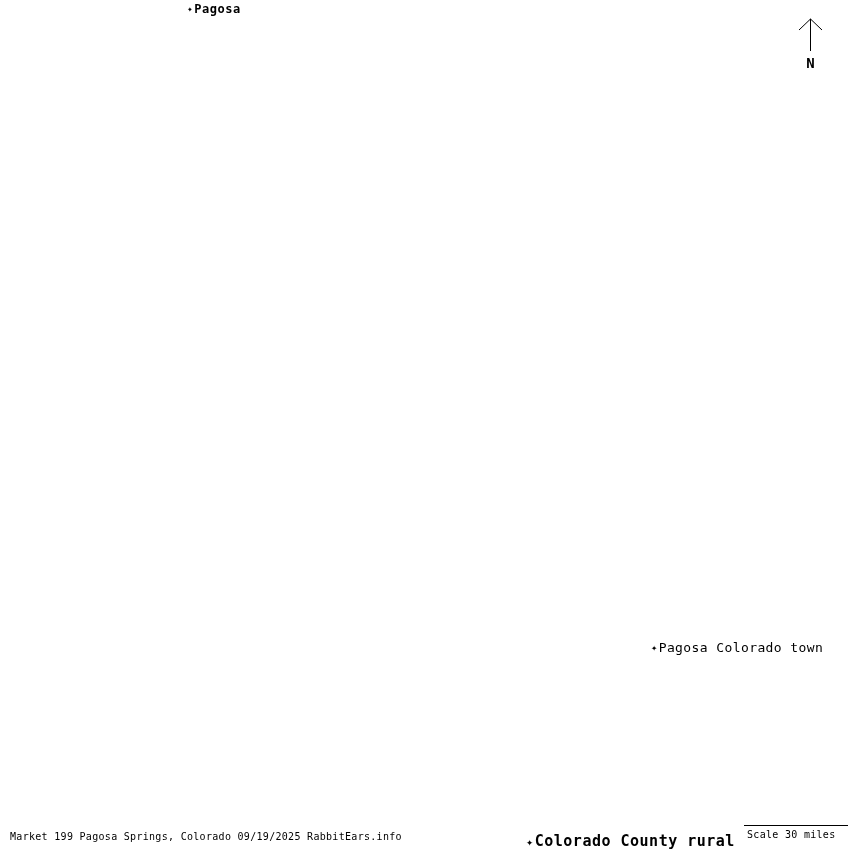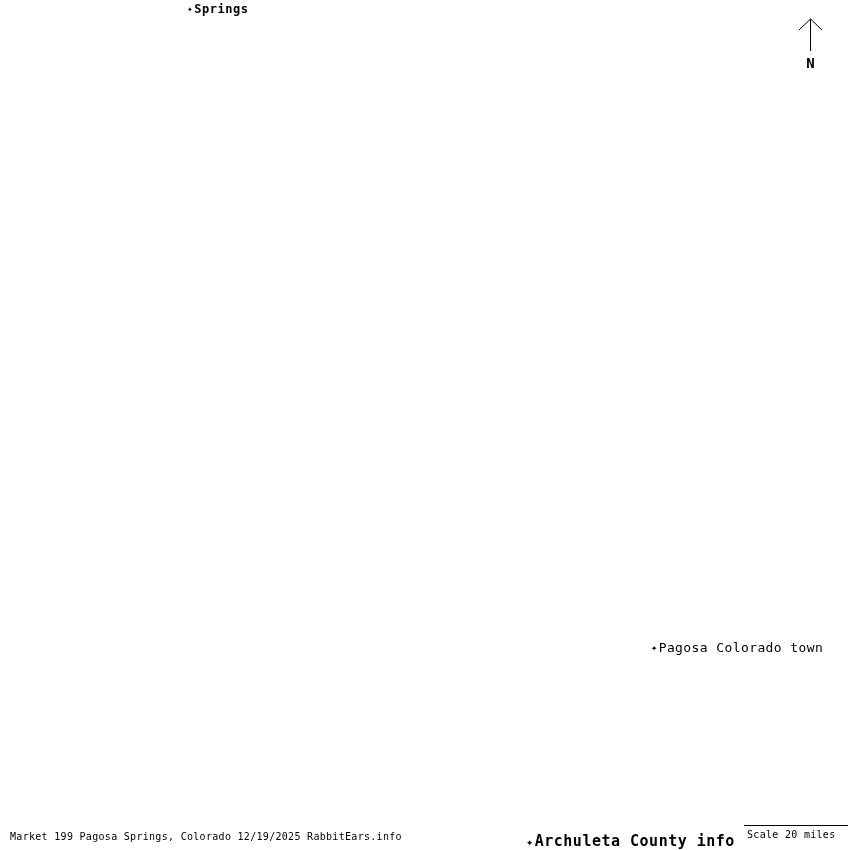--- a/index.html
+++ b/index.html
@@ -87,41 +87,41 @@
     white-space: nowrap;
   }
 </style>
 </head>
 <body>
 
 <div class="map-canvas">
 
   <div class="map-label lbl-sm-bold" style="left: 187px; top: 9px;">
     <span class="marker">✦</span>
-    <span>Springs</span>
+    <span>Pagosa</span>
   </div>
 
   <div class="map-label lbl-md" style="left: 651px; top: 647px;">
     <span class="marker">✦</span>
     <span>Pagosa Colorado town</span>
   </div>
 
   <div class="map-label lbl-lg-bold" style="left: 526px; top: 841px;">
     <span class="marker">✦</span>
-    <span>Archuleta County info</span>
+    <span>Colorado County rural</span>
   </div>
 
   <div class="compass">
     <svg width="33" height="36" viewBox="0 0 33 36">
       <line x1="16.5" y1="2" x2="16.5" y2="34" stroke="#000000" stroke-width="1"></line>
       <line x1="16.5" y1="2" x2="5" y2="13" stroke="#000000" stroke-width="1"></line>
       <line x1="16.5" y1="2" x2="28" y2="13" stroke="#000000" stroke-width="1"></line>
     </svg>
     <div class="compass-label">N</div>
   </div>
 
-  <div class="attribution">Market 199 Pagosa Springs, Colorado 12/19/2025 RabbitEars.info</div>
+  <div class="attribution">Market 199 Pagosa Springs, Colorado 09/19/2025 RabbitEars.info</div>
 
   <div class="scale-bar">
-    <div class="scale-bar-label">Scale 20 miles</div>
+    <div class="scale-bar-label">Scale 30 miles</div>
   </div>
 
 </div>
 
 </body></html>

